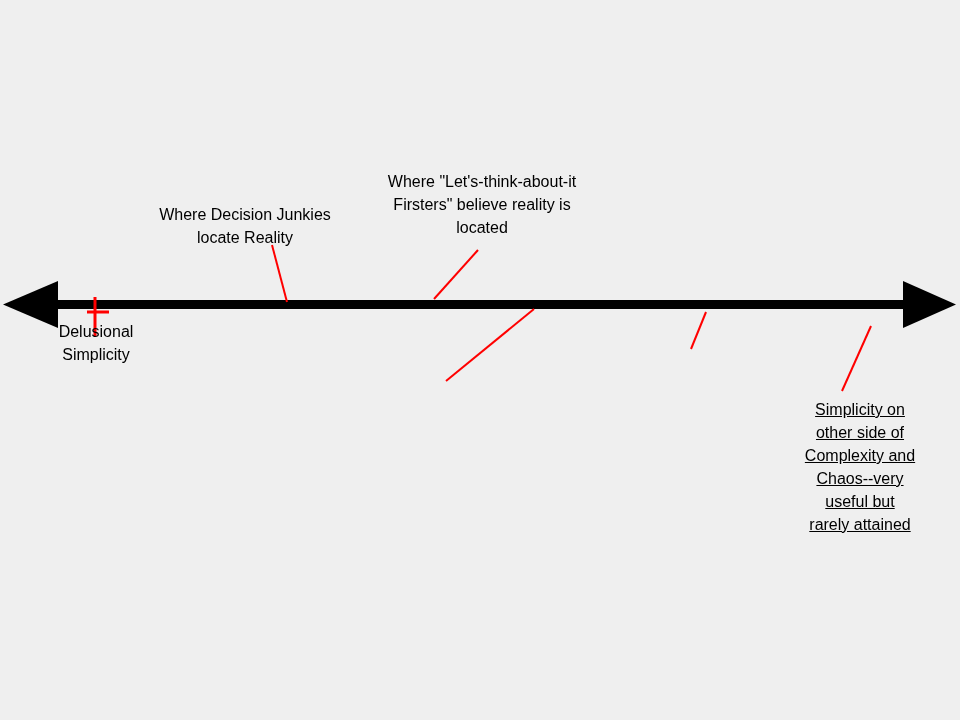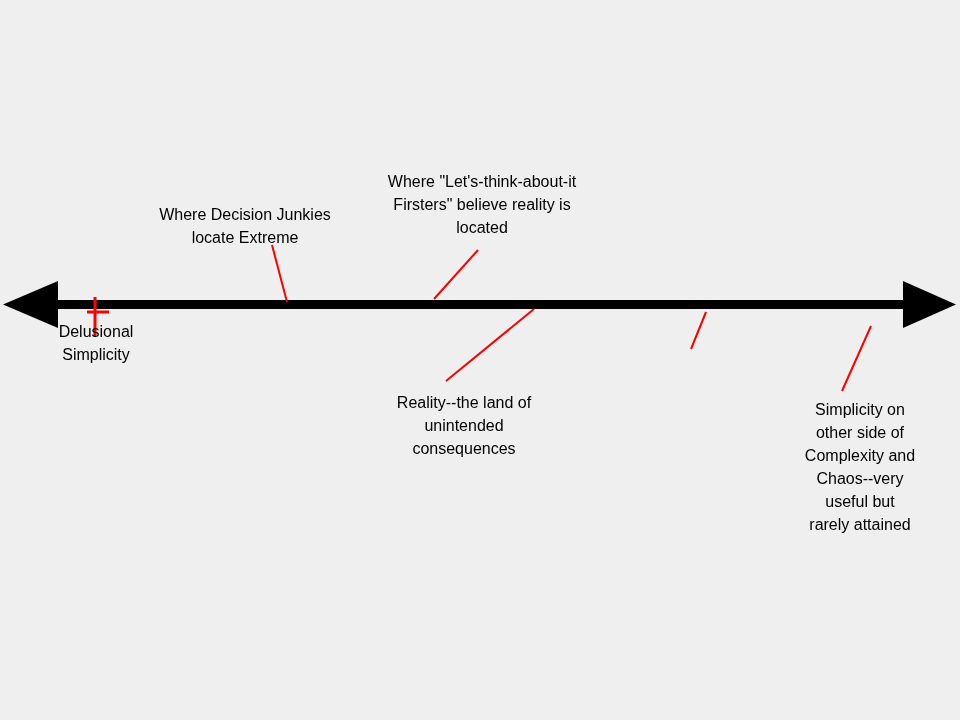--- a/index.html
+++ b/index.html
@@ -59,20 +59,21 @@
   }
   .anno-extreme {
     left: 572px;
     top: 368px;
     width: 214px;
   }
   .anno-simplicity {
     left: 790px;
     top: 398px;
     width: 140px;
+    text-decoration: underline;
   }
 </style>
 </head>
 <body>
 
 <div id="stage">
 
   <svg id="diagram-svg" viewBox="0 0 960 720" xmlns="http://www.w3.org/2000/svg">
 
     <rect x="40" y="300" width="880" height="9" fill="#000000"></rect>
@@ -92,29 +93,26 @@
 
     <line x1="691" y1="349" x2="706" y2="312" stroke="#ff0000" stroke-width="2"></line>
 
     <line x1="842" y1="391" x2="871" y2="326" stroke="#ff0000" stroke-width="2"></line>
   </svg>
 
   <div class="annotation anno-delusional">Delusional
 Simplicity</div>
 
   <div class="annotation anno-junkies">Where Decision Junkies
-locate Extreme</div>
+locate Reality</div>
 
   <div class="annotation anno-firsters">Where "Let's-think-about-it
 Firsters" believe reality is
 located</div>
 
-  <div class="annotation anno-reality">Reality--the land of
-unintended
-consequences</div>
 
 
   <div class="annotation anno-simplicity">Simplicity on
 other side of
 Complexity and
 Chaos--very
 useful but
 rarely attained</div>
 
 </div>

